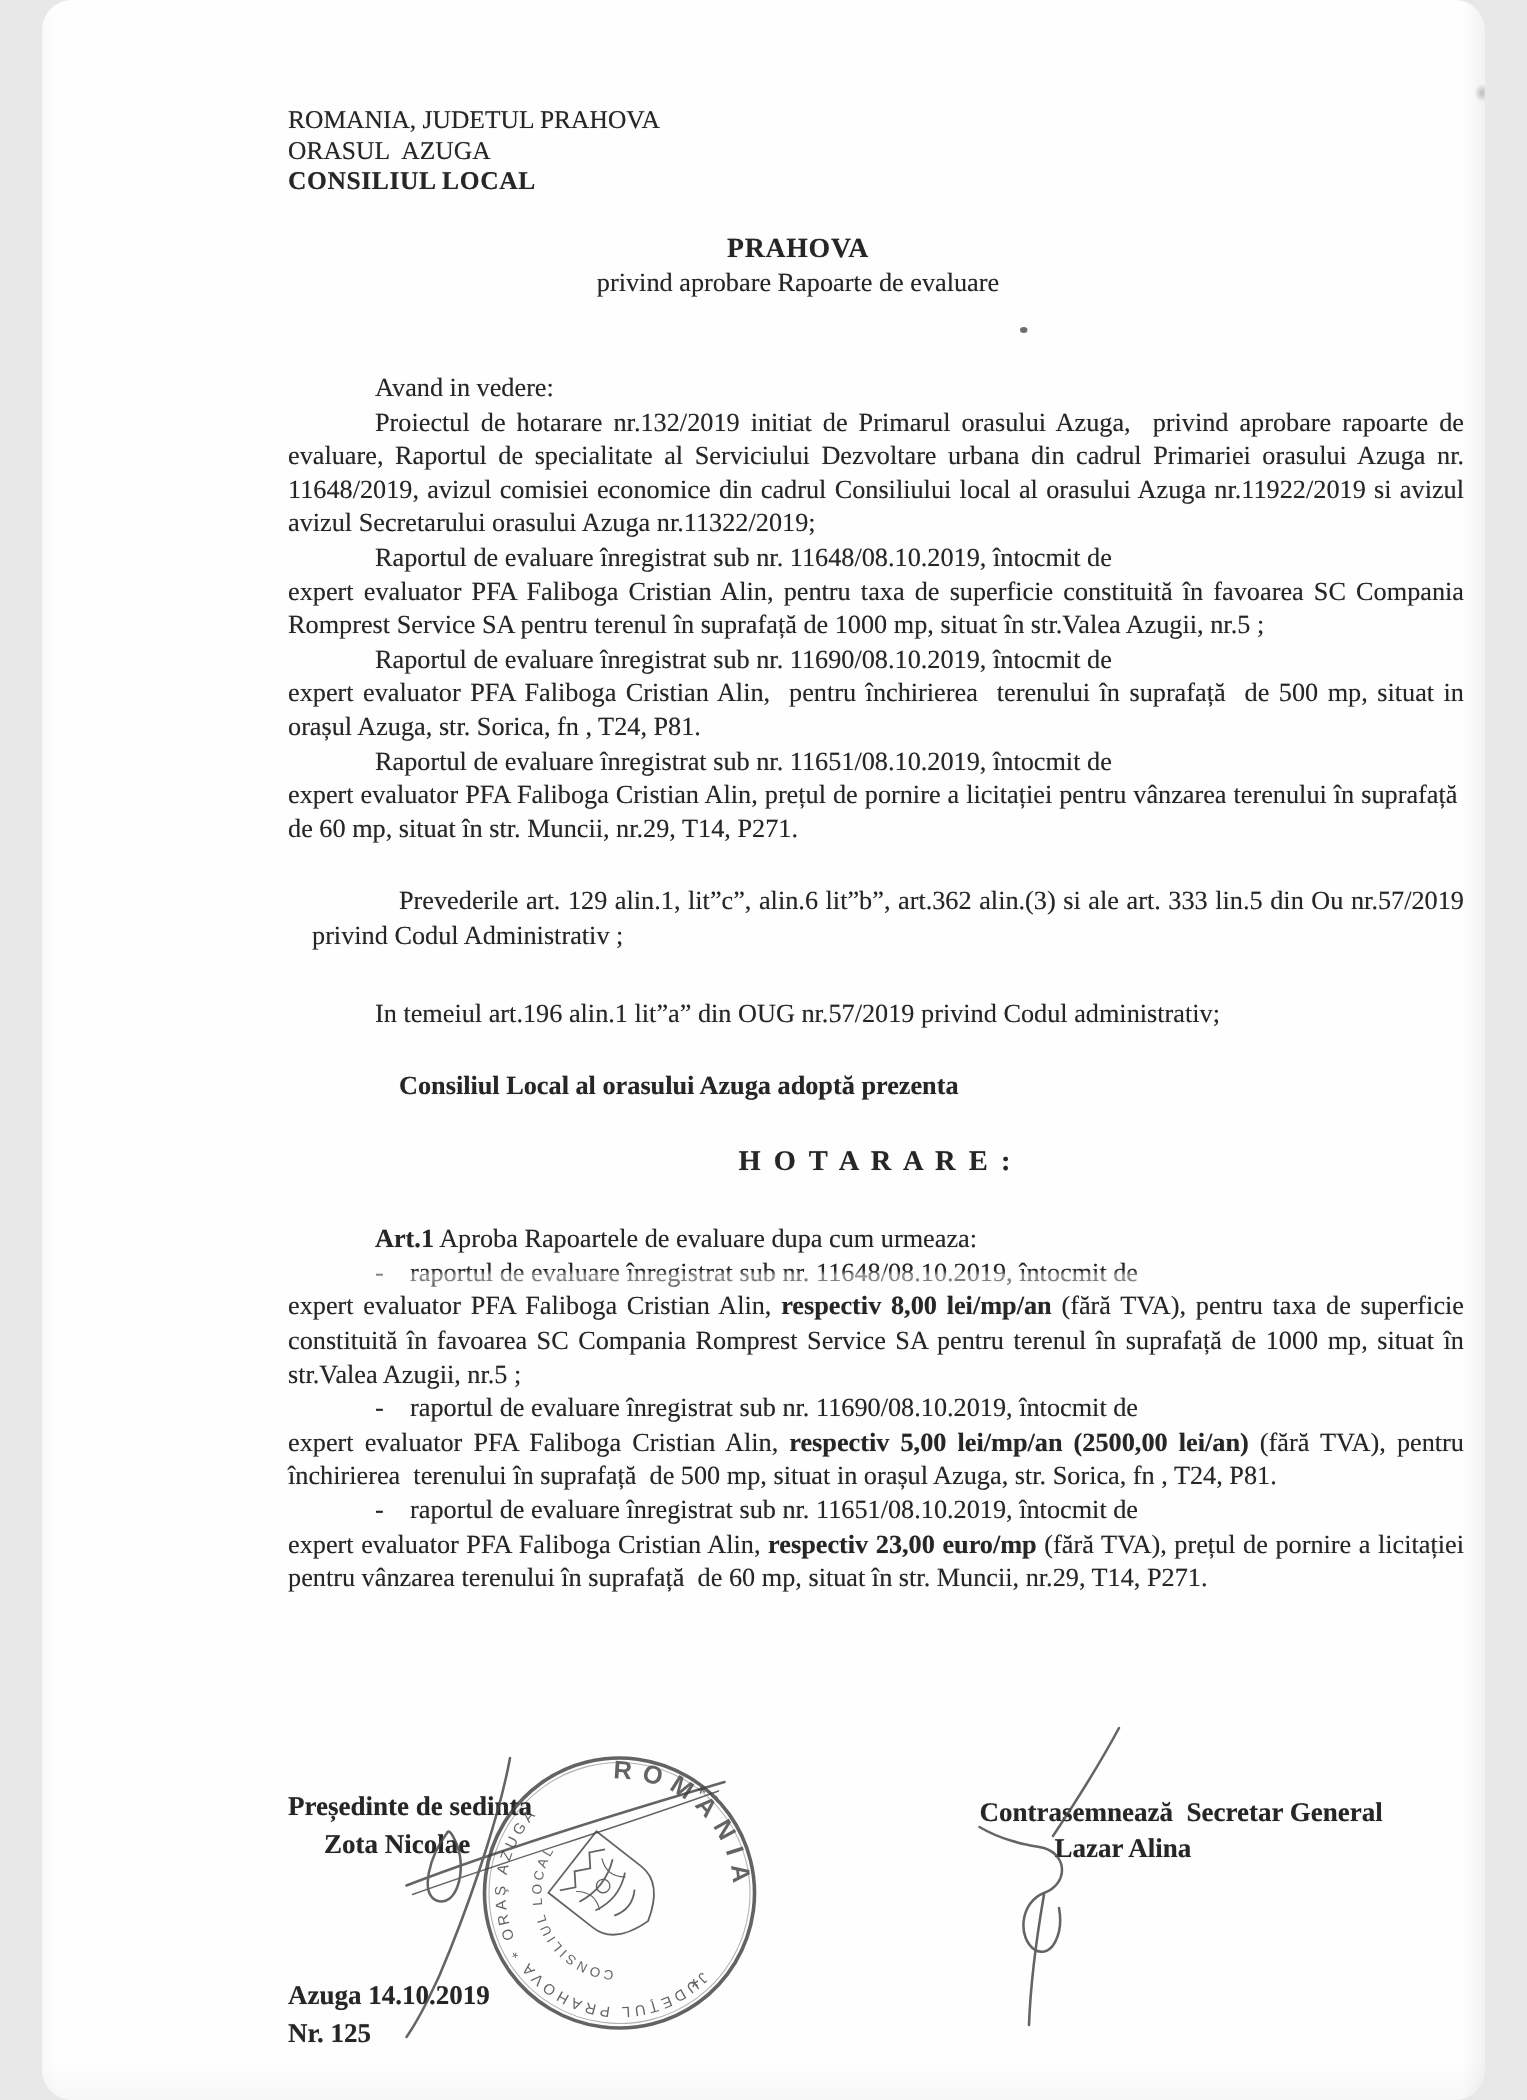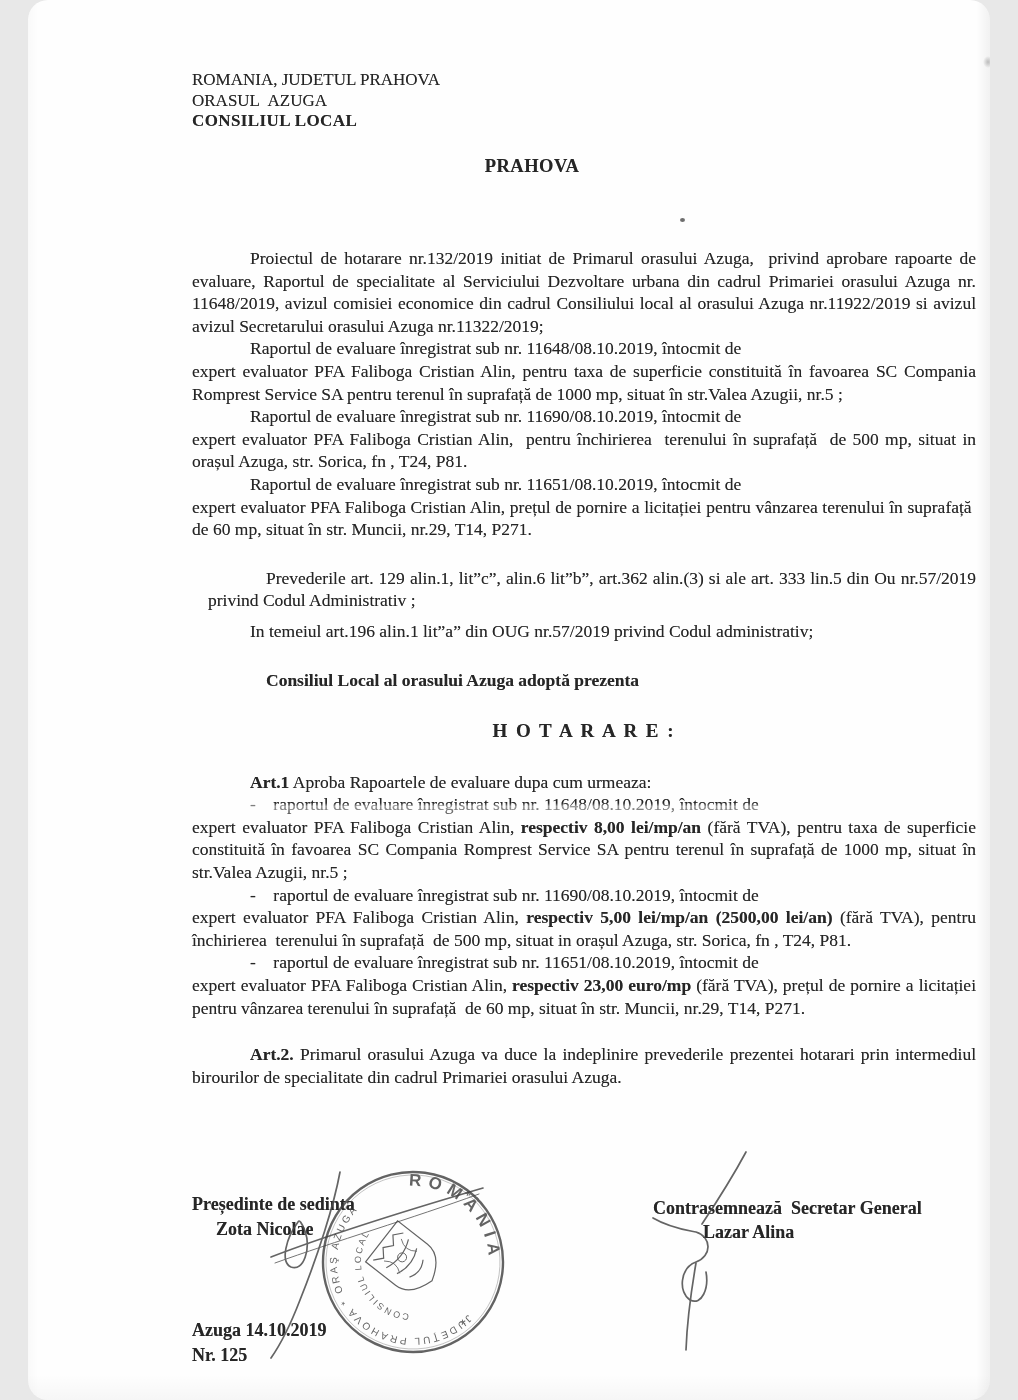--- a/index.html
+++ b/index.html
@@ -29,21 +29,21 @@
     background:#4a4a4a; border-radius:50%; opacity:0.8; }
   .speck{ position:absolute; left:955px; top:56px; width:10px; height:12px; border-radius:50%;
     background:radial-gradient(closest-side, rgba(120,120,120,0.45), rgba(120,120,120,0)); }
 
   .doc-body{ position:absolute; left:164px; top:247px; width:784px; }
   .p{ margin:0; font-size:17.5px; line-height:22.6px; }
   .p.just{ text-align:justify; }
   .p.ind{ text-indent:58px; }
   .p.center{ text-align:center; text-indent:0;margin-top:29px; }
   .p.h2{ font-size:19px; letter-spacing:2px; }
-  .mt18{ margin-top:18px; } .mt23{ margin-top:8px; } .mt24{ margin-top:24px; }
+  .mt18{ margin-top:18px; } .mt23{ margin-top:29px; } .mt24{ margin-top:24px; }
   .mt26{ margin-top:26px;margin-left:16px; } .mt28{ margin-top:28px; }
   .fade{
     -webkit-mask-image:linear-gradient(to bottom,#000 45%,rgba(0,0,0,.45) 62%,rgba(0,0,0,.78) 100%);
             mask-image:linear-gradient(to bottom,#000 45%,rgba(0,0,0,.45) 62%,rgba(0,0,0,.78) 100%);
   }
 
   .footer-left{ position:absolute; left:164px; top:1192px; font-size:18px; font-weight:bold; line-height:25px; }
   .footer-left .name{ padding-left:24px; }
   .footer-date{ position:absolute; left:164px; top:1278px; font-size:18px; font-weight:bold; line-height:25px;margin-top:40px; }
   .footer-right{ position:absolute; left:625px; top:1196px; font-size:18px; font-weight:bold; line-height:24px; }
@@ -57,39 +57,40 @@
 <div class="page">
 
   <div class="header-block txt">
     <div>ROMANIA, JUDETUL PRAHOVA</div>
     <div>ORASUL&nbsp; AZUGA</div>
     <div class="hl3">CONSILIUL LOCAL</div>
   </div>
 
   <div class="title-block txt">
     <div class="t1">PRAHOVA</div>
+    <div class="t2">privind aprobare Rapoarte de evaluare</div>
   </div>
 
   <div class="tiny-dot"></div>
   <div class="speck"></div>
 
   <div class="doc-body txt">
+      <p class="p ind"><span>Avand in vedere:</span></p>
       <p class="p ind just"><span>Proiectul de hotarare nr.132/2019 initiat de Primarul orasului Azuga,&nbsp; privind aprobare rapoarte de evaluare, Raportul de specialitate al Serviciului Dezvoltare urbana din cadrul Primariei orasului Azuga nr. 11648/2019, avizul comisiei economice din cadrul Consiliului local al orasului Azuga nr.11922/2019 si avizul avizul Secretarului orasului Azuga nr.11322/2019;</span></p>
       <p class="p ind just"><span>Raportul de evaluare înregistrat sub nr. 11648/08.10.2019, întocmit de</span><br><span>expert evaluator PFA Faliboga Cristian Alin, pentru taxa de superficie constituită în favoarea SC Compania Romprest Service SA pentru terenul în suprafață de 1000 mp, situat în str.Valea Azugii, nr.5 ;</span></p>
       <p class="p ind just"><span>Raportul de evaluare înregistrat sub nr. 11690/08.10.2019, întocmit de</span><br><span>expert evaluator PFA Faliboga Cristian Alin,&nbsp; pentru închirierea&nbsp; terenului în suprafață&nbsp; de 500 mp, situat in orașul Azuga, str. Sorica, fn , T24, P81.</span></p>
       <p class="p ind just"><span>Raportul de evaluare înregistrat sub nr. 11651/08.10.2019, întocmit de</span><br><span>expert evaluator PFA Faliboga Cristian Alin, prețul de pornire a licitației pentru vânzarea terenului în suprafață&nbsp; de 60 mp, situat în str. Muncii, nr.29, T14, P271.</span></p>
       <p class="p ind just mt26"><span>Prevederile art. 129 alin.1, lit”c”, alin.6 lit”b”, art.362 alin.(3) si ale art. 333 lin.5 din Ou nr.57/2019 privind Codul Administrativ ;</span></p>
       <p class="p ind mt23"><span>In temeiul art.196 alin.1 lit”a” din OUG nr.57/2019 privind Codul administrativ;</span></p>
       <p class="p ind mt26"><span class="b">Consiliul Local al orasului Azuga adoptă prezenta</span></p>
       <p class="p center h2 mt18"><span class="b">H O T A R A R E :</span></p>
       <p class="p ind mt28"><span class="b">Art.1</span><span> Aproba Rapoartele de evaluare dupa cum urmeaza:</span></p>
       <p class="p ind just"><span class="fade">-&nbsp;&nbsp;&nbsp; raportul de evaluare înregistrat sub nr. 11648/08.10.2019, întocmit de</span><br><span>expert evaluator PFA Faliboga Cristian Alin, </span><span class="b">respectiv 8,00 lei/mp/an</span><span> (fără TVA), pentru taxa de superficie constituită în favoarea SC Compania Romprest Service SA pentru terenul în suprafață de 1000 mp, situat în str.Valea Azugii, nr.5 ;</span></p>
       <p class="p ind just"><span>-&nbsp;&nbsp;&nbsp; raportul de evaluare înregistrat sub nr. 11690/08.10.2019, întocmit de</span><br><span>expert evaluator PFA Faliboga Cristian Alin, </span><span class="b">respectiv 5,00 lei/mp/an (2500,00 lei/an)</span><span> (fără TVA), pentru închirierea&nbsp; terenului în suprafață&nbsp; de 500 mp, situat in orașul Azuga, str. Sorica, fn , T24, P81.</span></p>
       <p class="p ind just"><span>-&nbsp;&nbsp;&nbsp; raportul de evaluare înregistrat sub nr. 11651/08.10.2019, întocmit de</span><br><span>expert evaluator PFA Faliboga Cristian Alin, </span><span class="b">respectiv 23,00 euro/mp</span><span> (fără TVA), prețul de pornire a licitației pentru vânzarea terenului în suprafață&nbsp; de 60 mp, situat în str. Muncii, nr.29, T14, P271.</span></p>
-      <p class="p ind just mt24"><span class="b">Art.2.</span><span> Primarul orasului Azuga va duce la indeplinire prevederile prezentei hotarari prin intermediul birourilor de specialitate din cadrul Primariei orasului Azuga.</span></p>
     </div>
 
   <div class="footer-left txt">
     <div>Președinte de sedinta</div>
     <div class="name">Zota Nicolae</div>
   </div>
 
   <div class="footer-date txt">
     <div>Azuga 14.10.2019</div>
     <div>Nr. 125</div>

